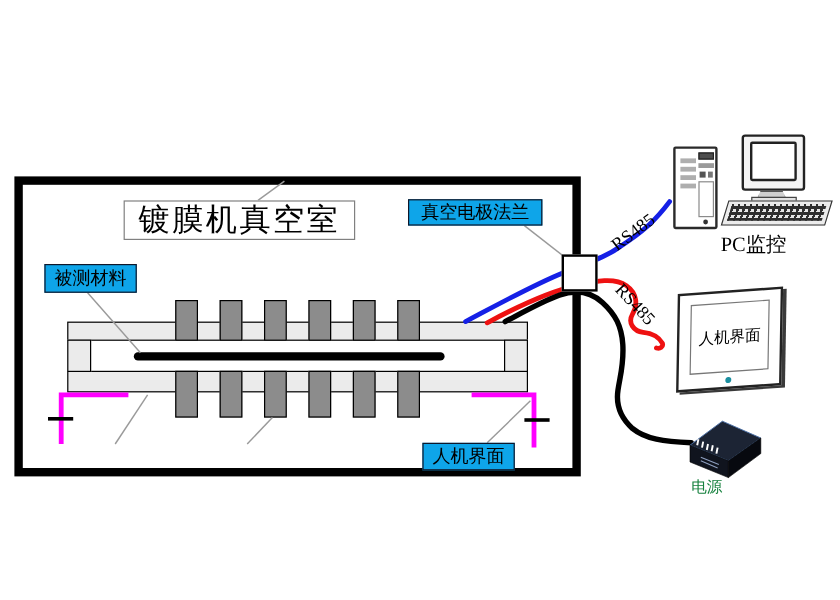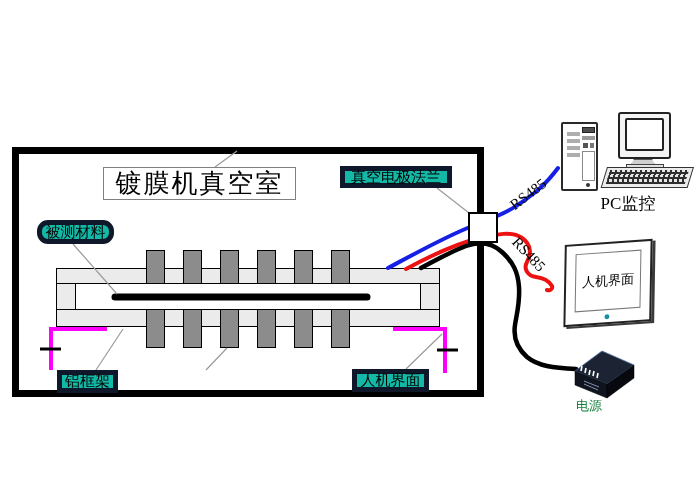--- a/index.html
+++ b/index.html
@@ -31,21 +31,21 @@
     position:absolute; left:0; top:0; width:700px; height:500px; z-index:5;
     pointer-events:none;
   }
   
   .flange {
     position:absolute; left:468px; top:212px; width:30px; height:31px;
     background:#fff; border:2px solid #000; z-index:6;
   }
   
   .box-label {
-    position:absolute; background:#14b8a6; border:5px solid #0f172a;
+    position:absolute; background:#0ea5e9; border:1px solid #0f172a;
     display:flex; align-items:center; justify-content:center;
     font-size:15px; color:#000; z-index:7; white-space:nowrap;
   }
   .title-box {
     position:absolute; left:103px; top:167px; width:193px; height:33px;
     background:#fff; border:1px solid #808080;
     display:flex; align-items:center; justify-content:center;
     font-size:26px; letter-spacing:2px; color:#000; z-index:7; white-space:nowrap;
   }
   
@@ -171,28 +171,25 @@
       </g>
     </g>
   </svg>
 
   <div class="flange"></div>
 
   <div class="title-box">
     <span>镀膜机真空室</span>
   </div>
 
-  <div class="box-label" style="left:37px; top:220px; width:77px; height:24px;border-radius:11px;">
+  <div class="box-label" style="left:37px; top:220px; width:77px; height:24px;">
     <span>被测材料</span>
   </div>
   <div class="box-label" style="left:340px; top:166px; width:112px; height:22px;">
     <span>真空电极法兰</span>
-  </div>
-  <div class="box-label" style="left:57px; top:370px; width:61px; height:23px;">
-    <span>铝框架</span>
   </div>
   <div class="box-label" style="left:352px; top:369px; width:77px; height:23px;">
     <span>人机界面</span>
   </div>
 
   <div class="wire-label blue">RS485</div>
   <div class="wire-label red">RS485</div>
 
   <div class="tower">
     <div class="slat" style="top:8px;"></div>

